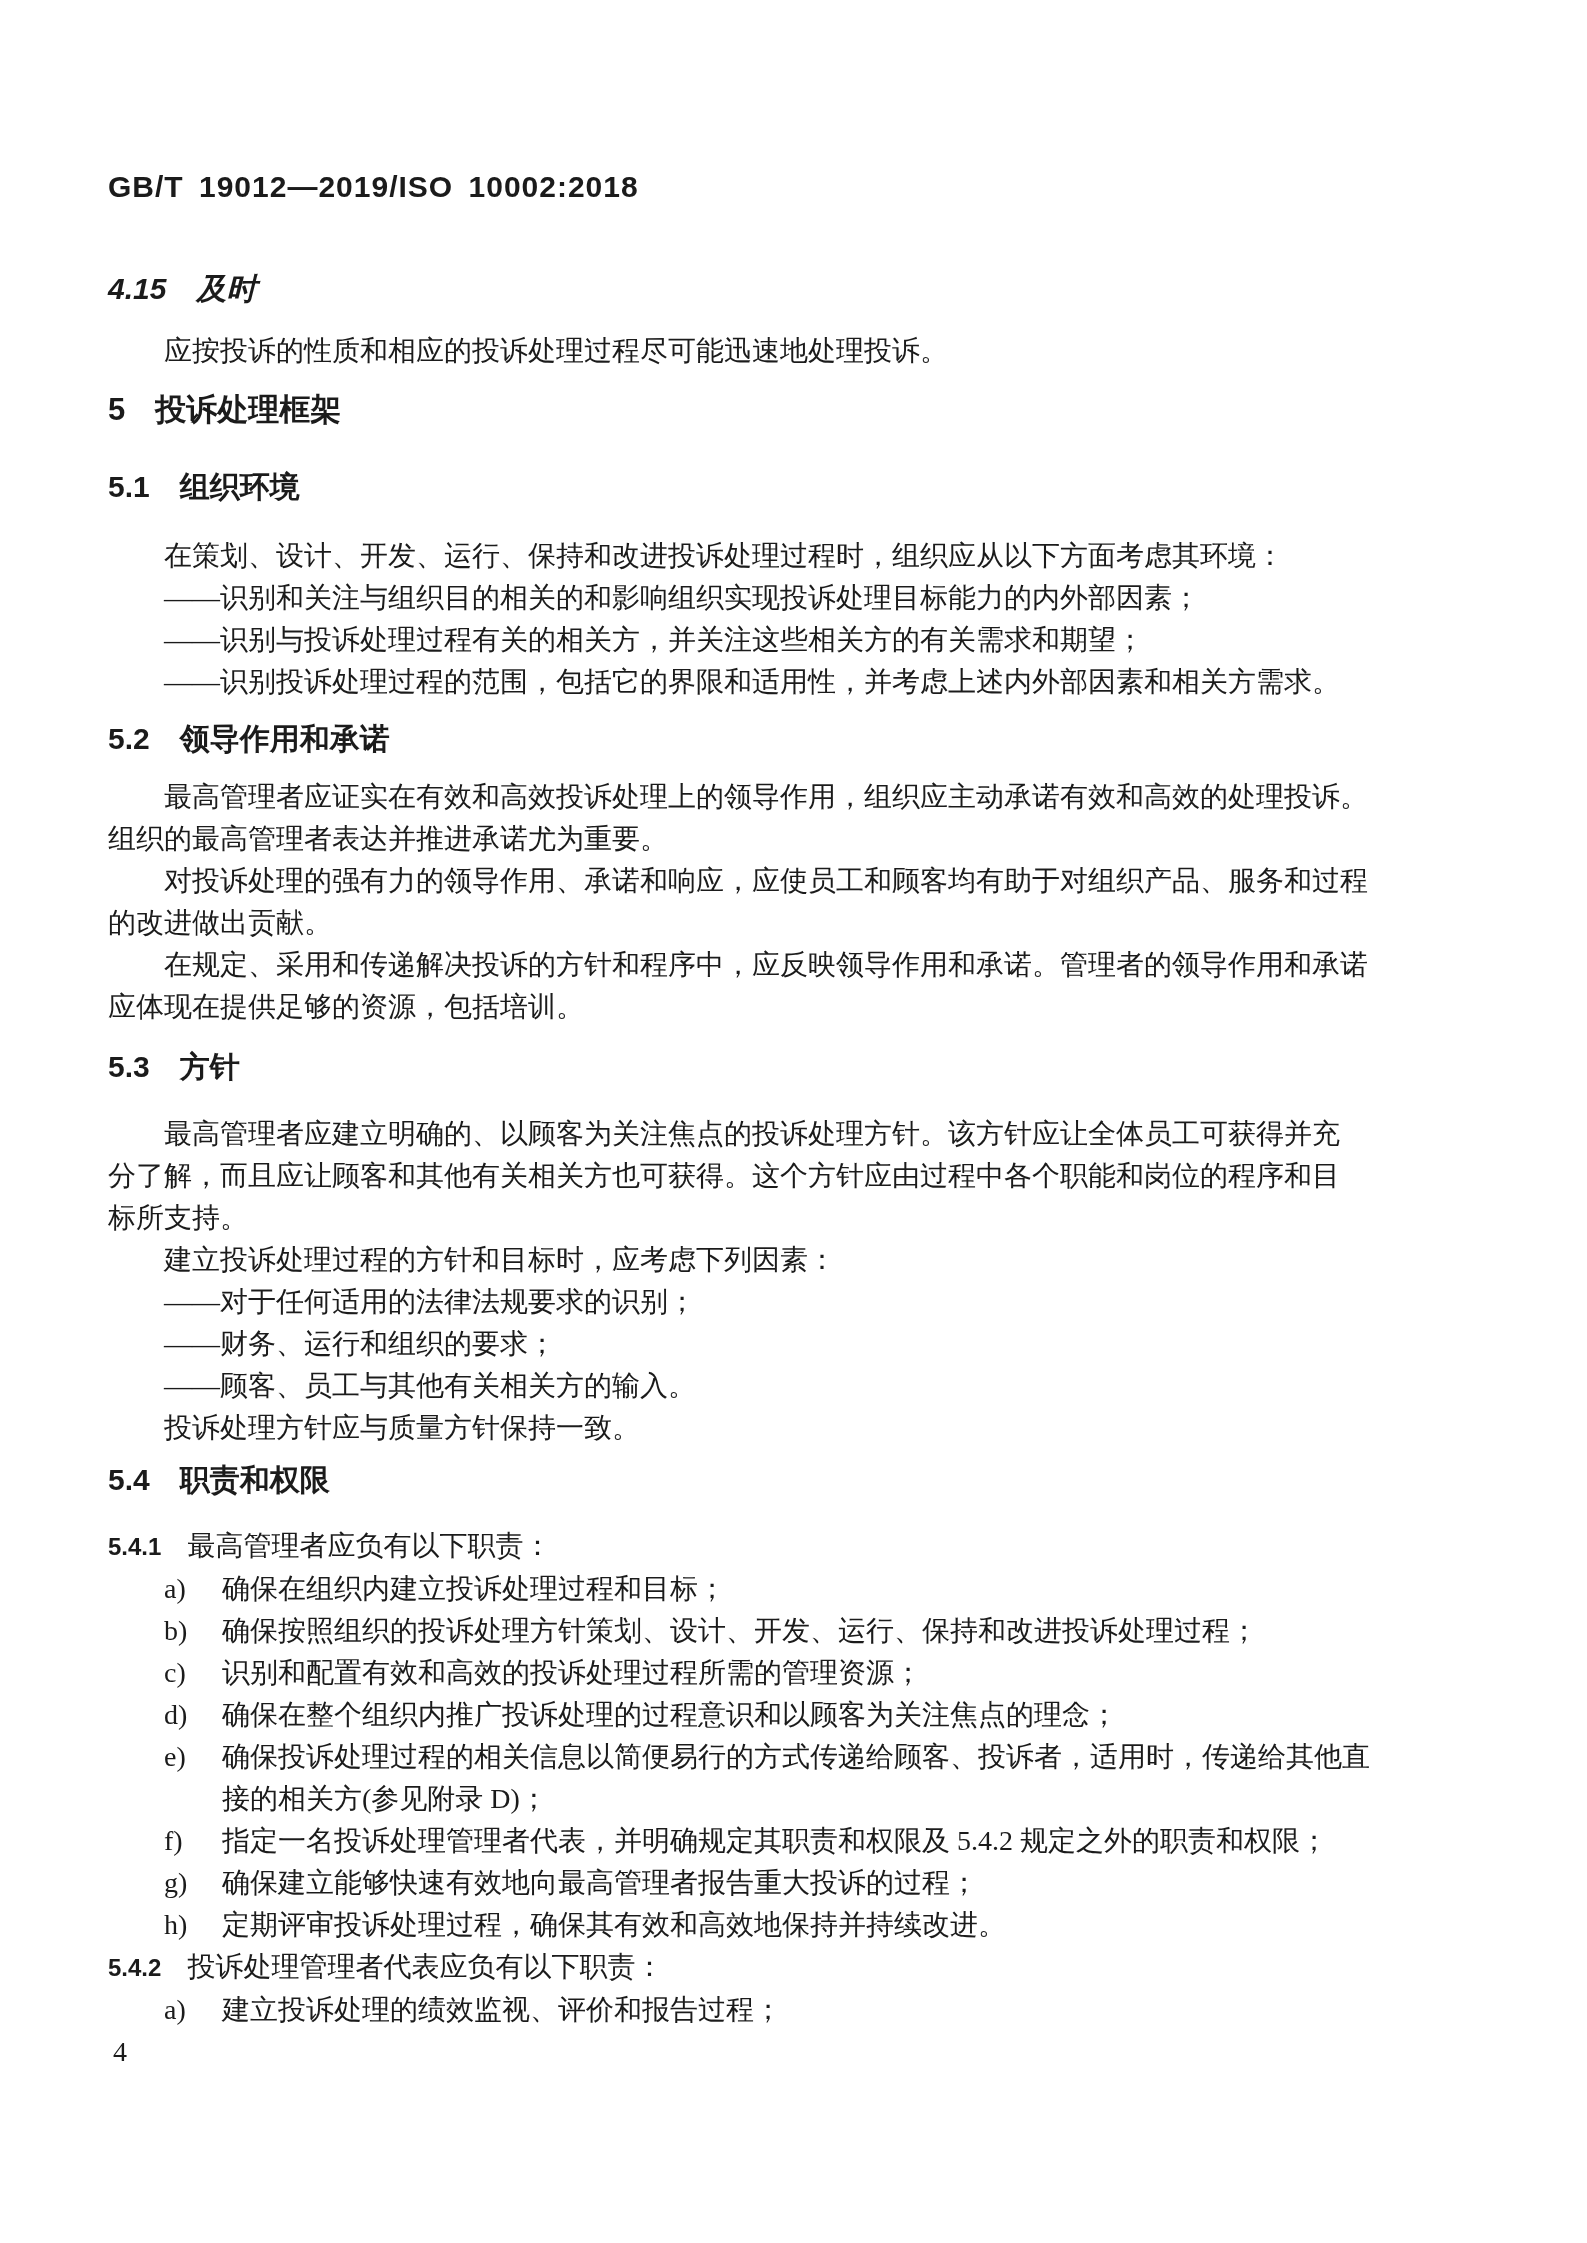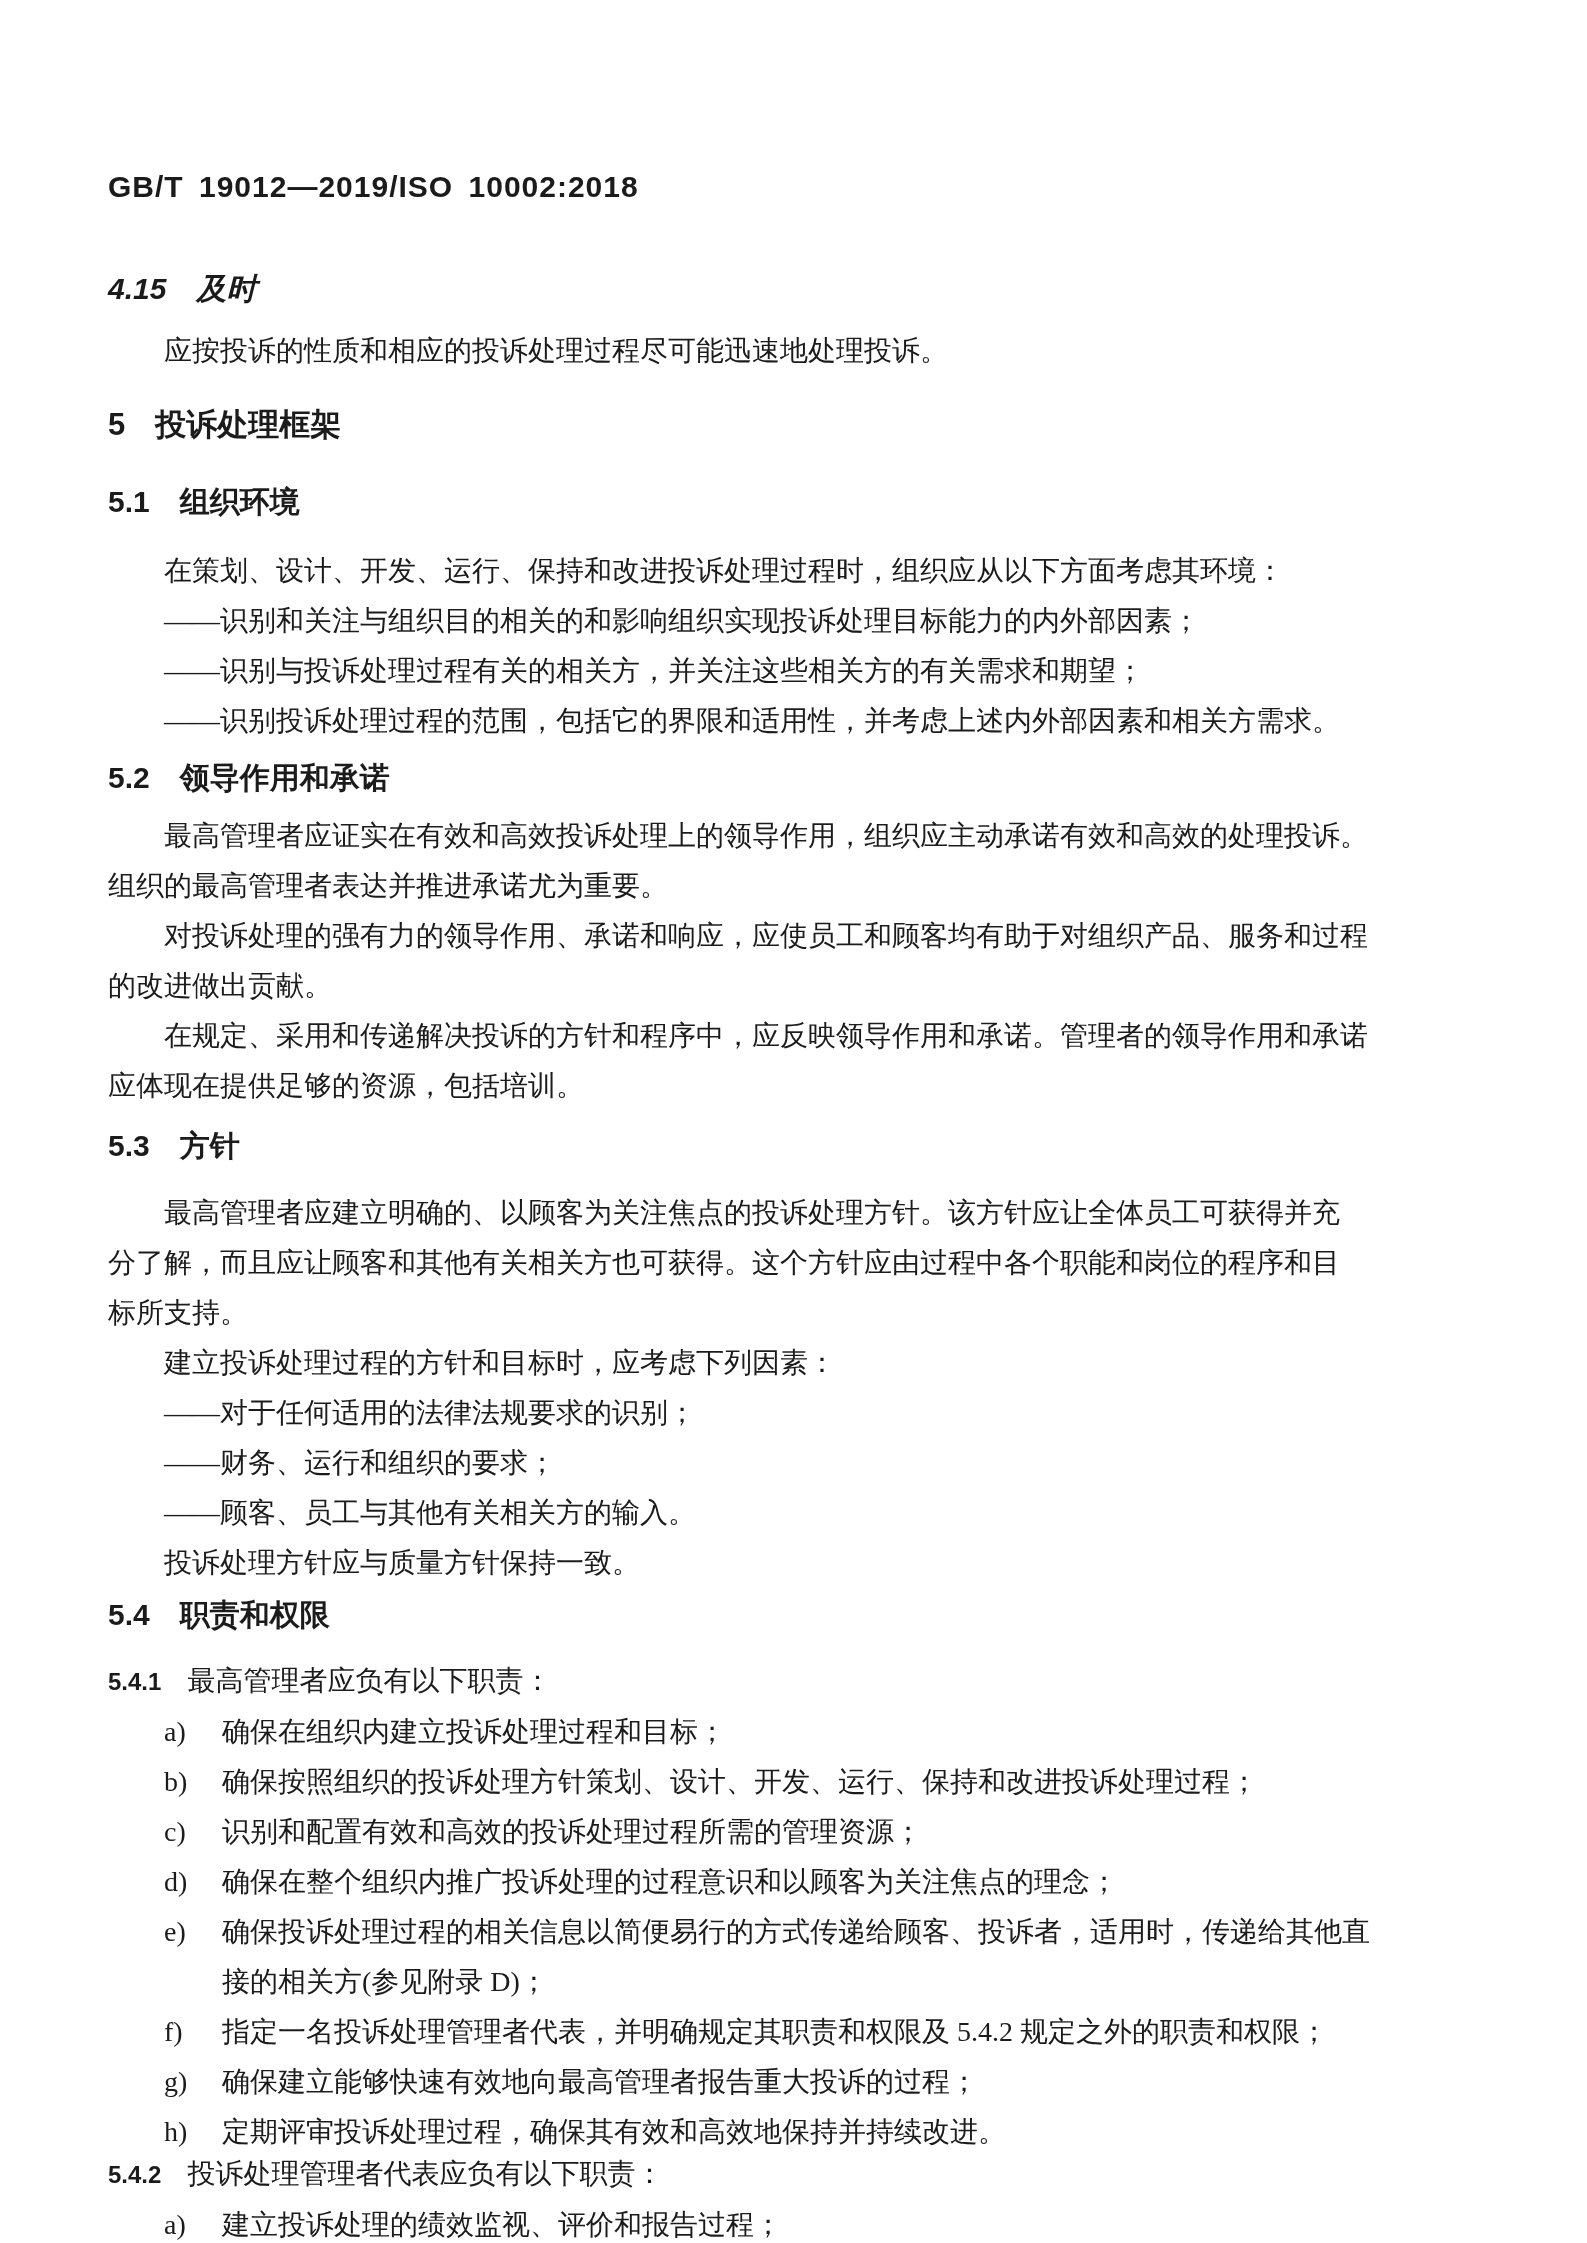--- a/index.html
+++ b/index.html
@@ -24,37 +24,37 @@
   .content{margin:0;}
   .blk{font-size:28px;line-height:42px;margin:0;}
   .h1,.h2{
     font-family:"Liberation Sans","DejaVu Sans",sans-serif;
     font-weight:bold;
     line-height:34px;
   }
   .h1{font-size:31px;}
   .h2{font-size:30px;}
   .h1 .num,.h2 .num{display:inline-block;margin-right:30px;}
-  .line{display:block;margin-top:8px;}
+  .line{display:block;}
   .line.indent{text-indent:56px;}
   .dash .line{margin-left:56px;}
   .clause .clause-num{
     font-family:"Liberation Sans","DejaVu Sans",sans-serif;
     font-weight:700;
     font-size:24px;
     display:inline-block;
     margin-right:26px;
   }
   .alpha{margin-left:56px;}
   .alpha .alpha-label{display:inline-block;width:58px;}
   .alpha .line.cont{margin-left:58px;}
   
   .content > :nth-child(1){margin-top:68px;font-style:italic;}
   .content > :nth-child(2){margin-top:24px;}
-  .content > :nth-child(3){margin-top:36px;}
+  .content > :nth-child(3){margin-top:21px;}
   .content > :nth-child(4){margin-top:43px;}
   .content > :nth-child(5){margin-top:31px;}
   .content > :nth-child(9){margin-top:19px;}
   .content > :nth-child(10){margin-top:20px;}
   .content > :nth-child(13){margin-top:22px;}
   .content > :nth-child(14){margin-top:29px;}
   .content > :nth-child(20){margin-top:14px;}
   .content > :nth-child(21){margin-top:28px;}
   .page-num{
     font-size:28px;

